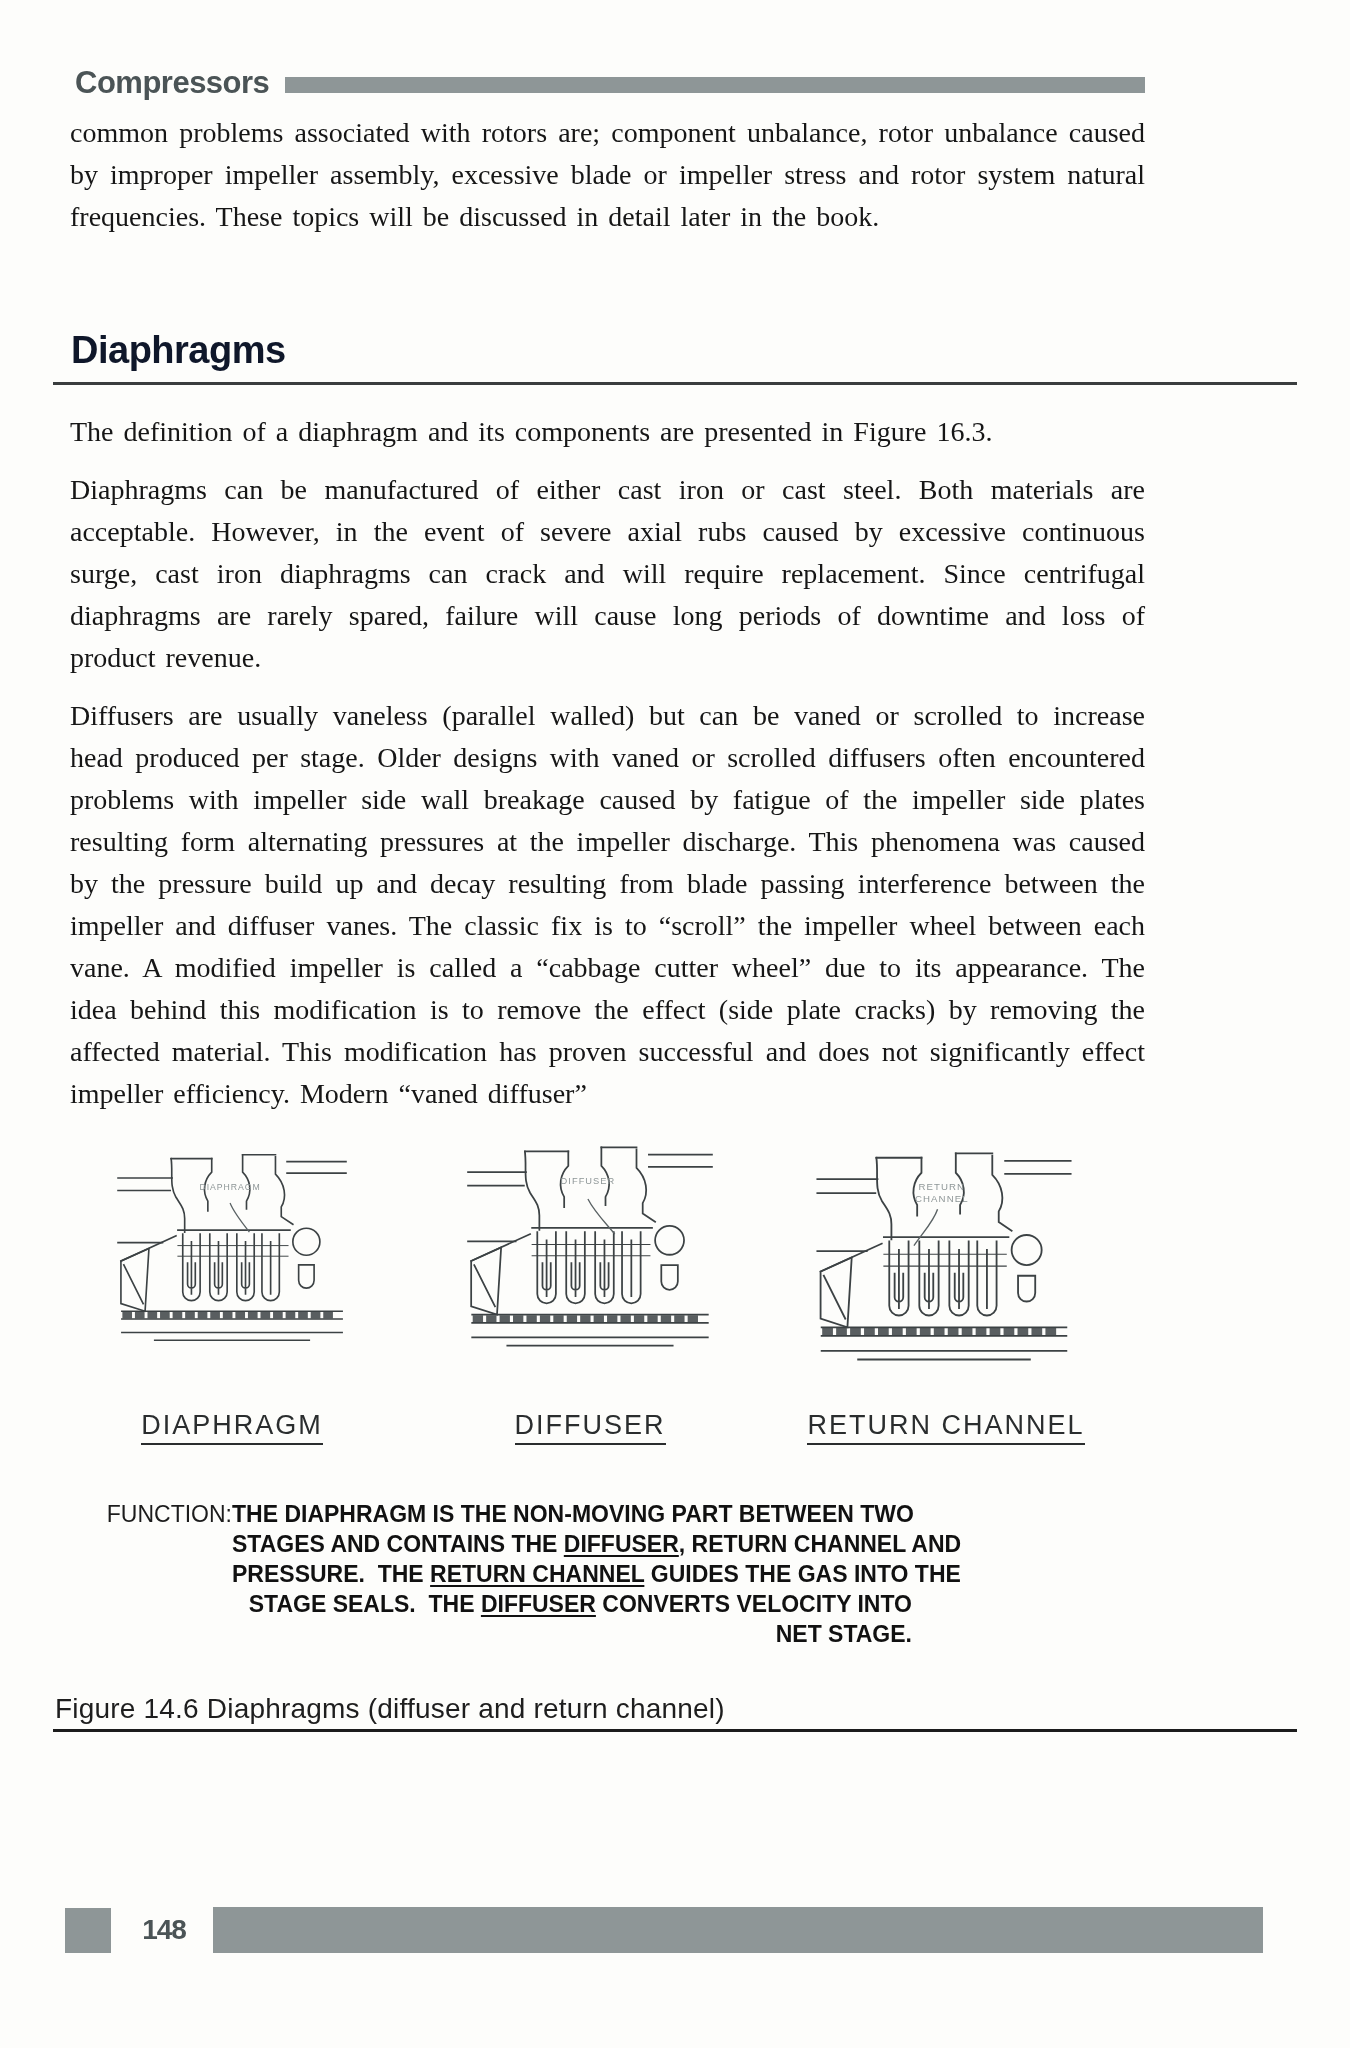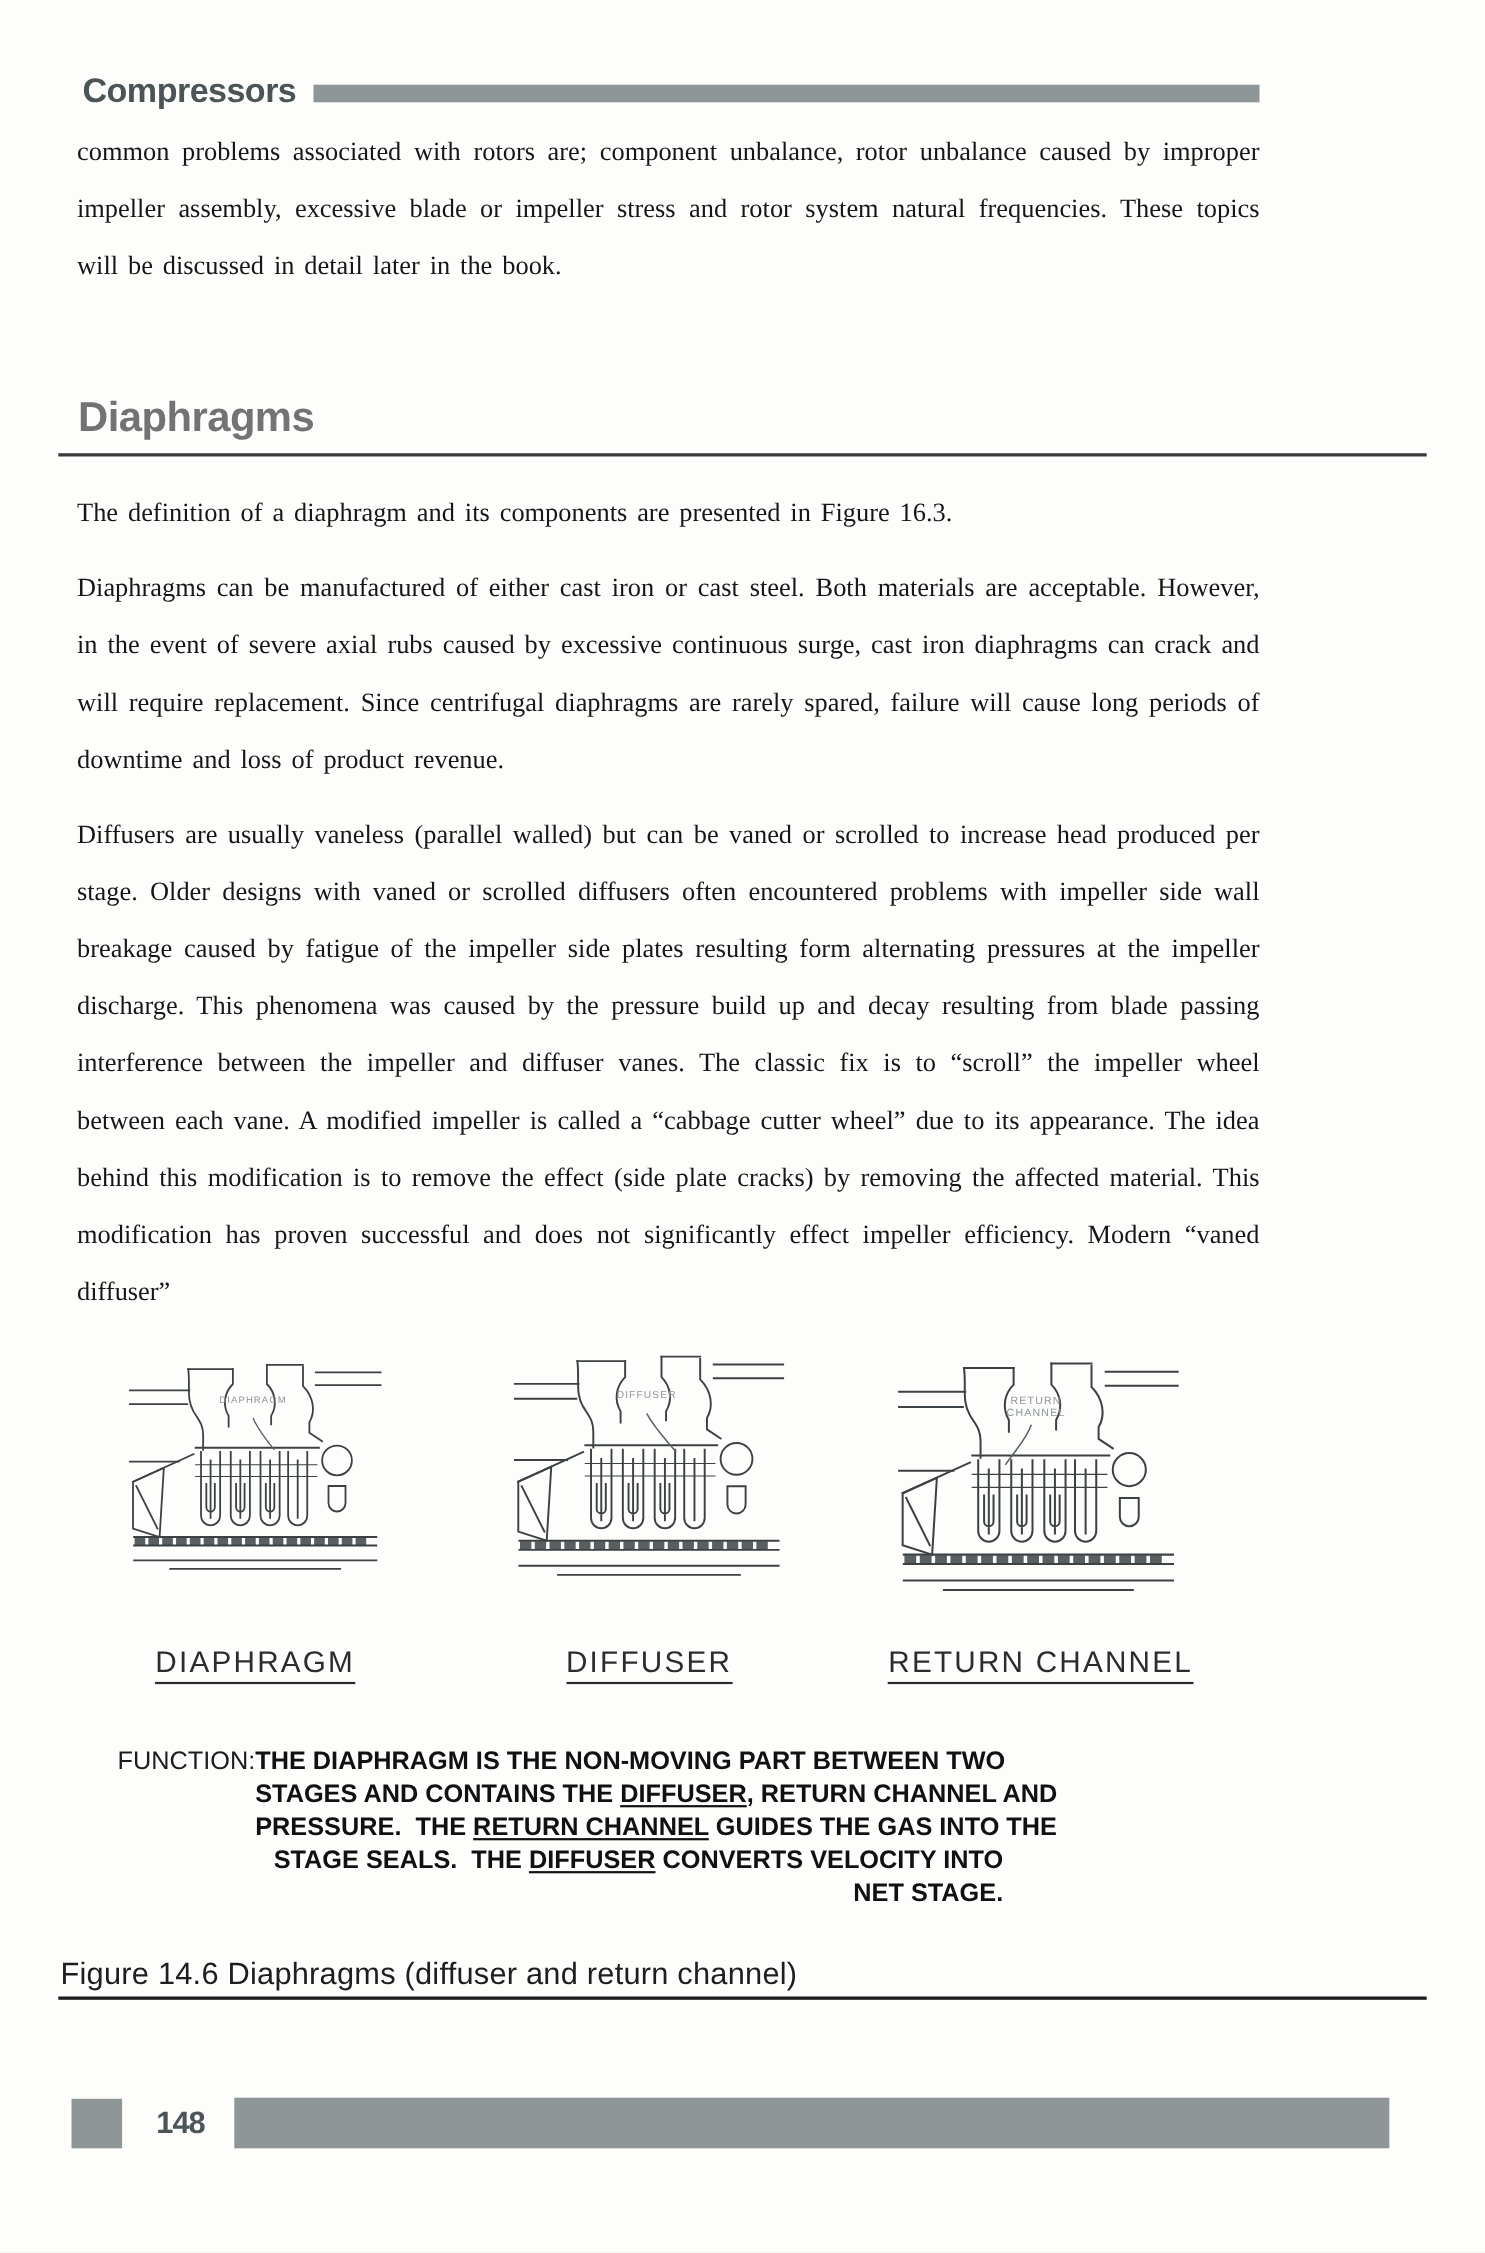--- a/index.html
+++ b/index.html
@@ -16,27 +16,27 @@
     font-family:"Liberation Sans", sans-serif;font-weight:bold;
     font-size:31px;color:#4b5456;margin-left:22px;letter-spacing:-0.5px;white-space:nowrap;
   }
   .running-head .head-bar{
     width:860px;height:16px;background:#8e9697;margin-left:16px;margin-top:4px;
   }
 
   
   .bodytext{
     margin:0 0 0 17px;width:1075px;
-    font-size:24px;line-height:52px;text-align:justify;word-spacing:3px;
+    font-size:28px;line-height:42px;text-align:justify;word-spacing:3px;
   }
   .p-intro{margin-top:12px;}
   .p-gap{margin-top:16px;}
   .section-heading{
     margin:92px 0 0 18px;font-family:"Liberation Sans", sans-serif;
-    font-weight:bold;font-size:38px;line-height:40px;color:#737373;letter-spacing:-0.5px;
+    font-weight:bold;font-size:38px;line-height:40px;color:#0f172a;letter-spacing:-0.5px;
   }
   .heading-rule{height:3px;background:#3a3d3e;margin-top:12px;border:0;}
   .p-after-rule{margin-top:26px;}
 
   
   .figure-row{position:relative;height:312px;margin-top:24px;}
   .diagram-unit{position:absolute;}
   .diagram-unit svg{display:block;color:#3c4244;}
   .d1{left:60px;top:10px;}
   .d2{left:413px;top:2px;}

